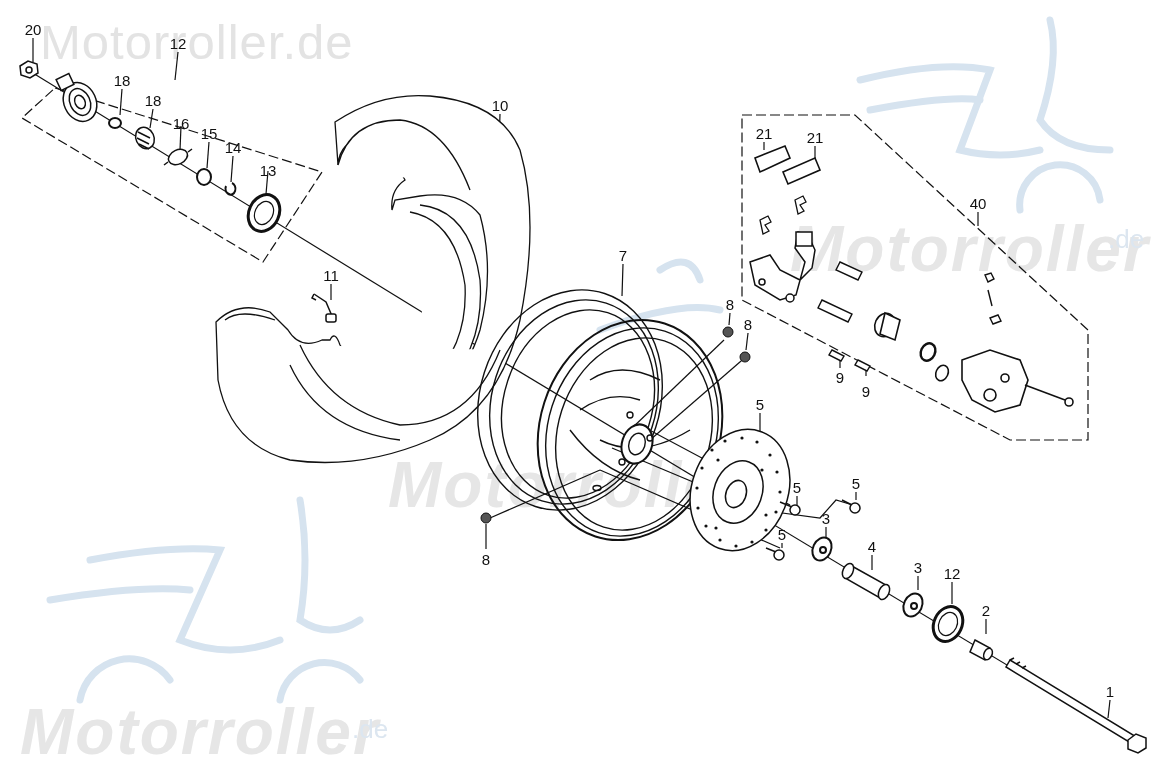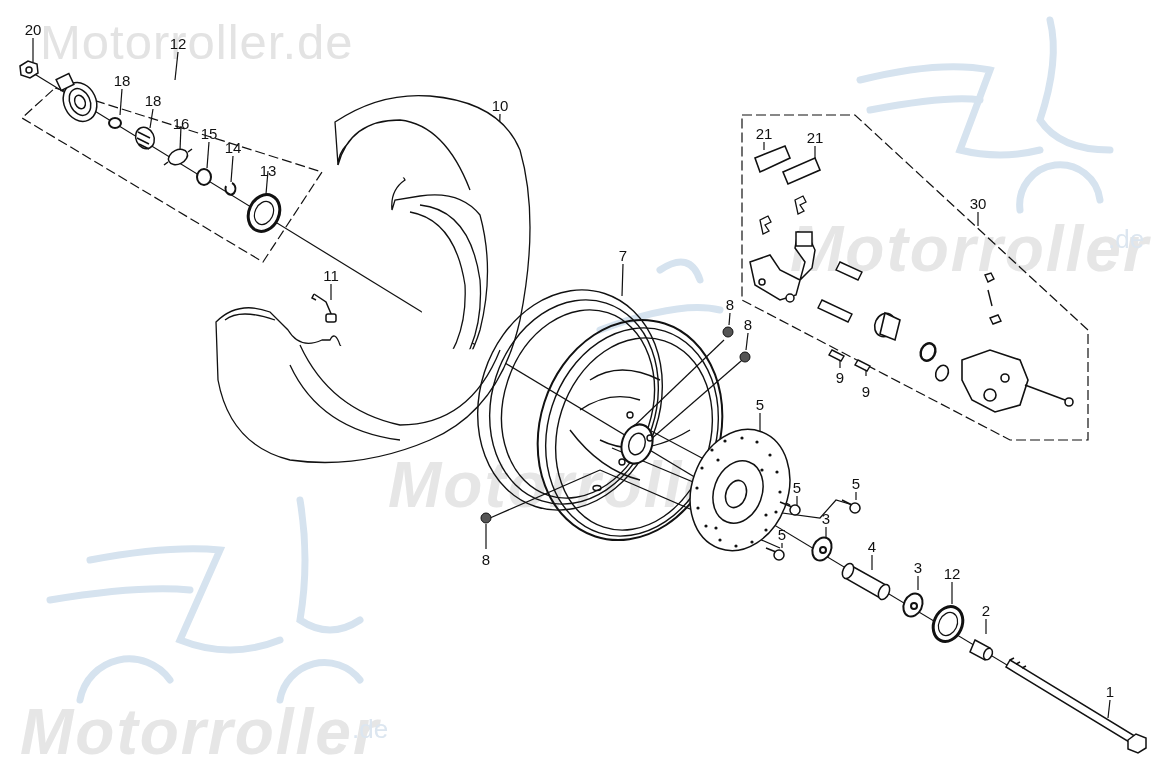--- a/index.html
+++ b/index.html
@@ -282,21 +282,21 @@
   <span class="callout" style="left:500px; top:98px;">10</span>
   <span class="callout" style="left:331px; top:268px;">11</span>
   <span class="callout" style="left:623px; top:248px;">7</span>
   <span class="callout" style="left:730px; top:297px;">8</span>
   <span class="callout" style="left:748px; top:317px;">8</span>
   <span class="callout" style="left:486px; top:552px;">8</span>
   <span class="callout" style="left:840px; top:370px;">9</span>
   <span class="callout" style="left:866px; top:384px;">9</span>
   <span class="callout" style="left:764px; top:126px;">21</span>
   <span class="callout" style="left:815px; top:130px;">21</span>
-  <span class="callout" style="left:978px; top:196px;">30</span>
+  <span class="callout" style="left:978px; top:196px;">40</span>
   <span class="callout" style="left:760px; top:397px;">5</span>
   <span class="callout" style="left:797px; top:480px;">5</span>
   <span class="callout" style="left:856px; top:476px;">5</span>
   <span class="callout" style="left:782px; top:527px;">5</span>
   <span class="callout" style="left:826px; top:511px;">3</span>
   <span class="callout" style="left:872px; top:539px;">4</span>
   <span class="callout" style="left:918px; top:560px;">3</span>
   <span class="callout" style="left:952px; top:566px;">12</span>
   <span class="callout" style="left:986px; top:603px;">2</span>
   <span class="callout" style="left:1110px; top:684px;">1</span>

